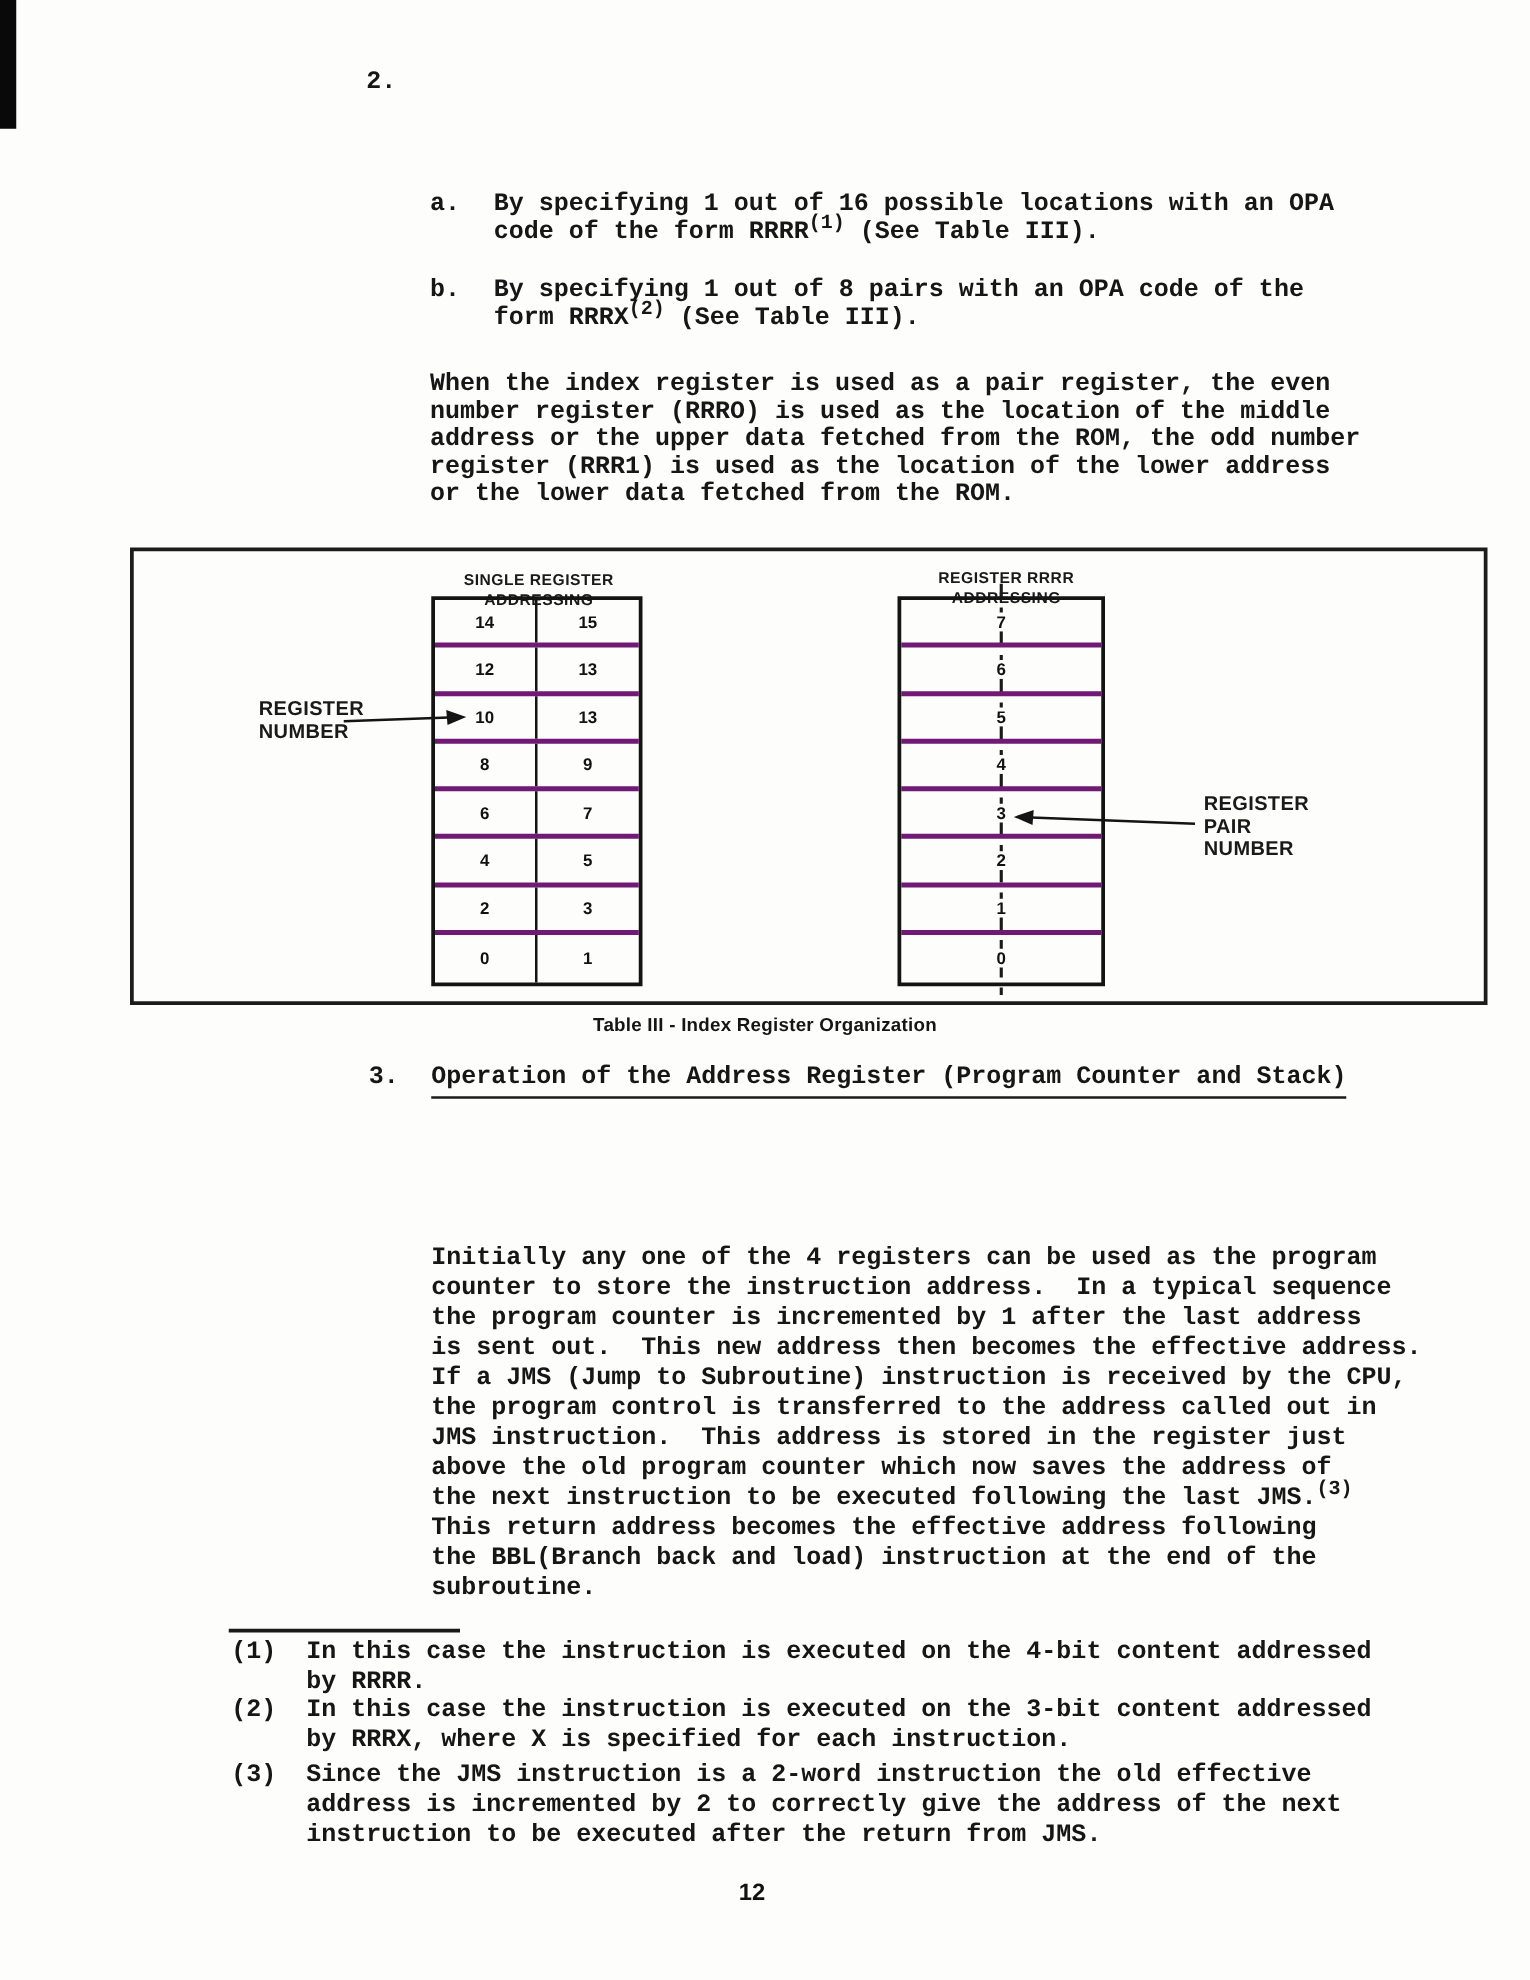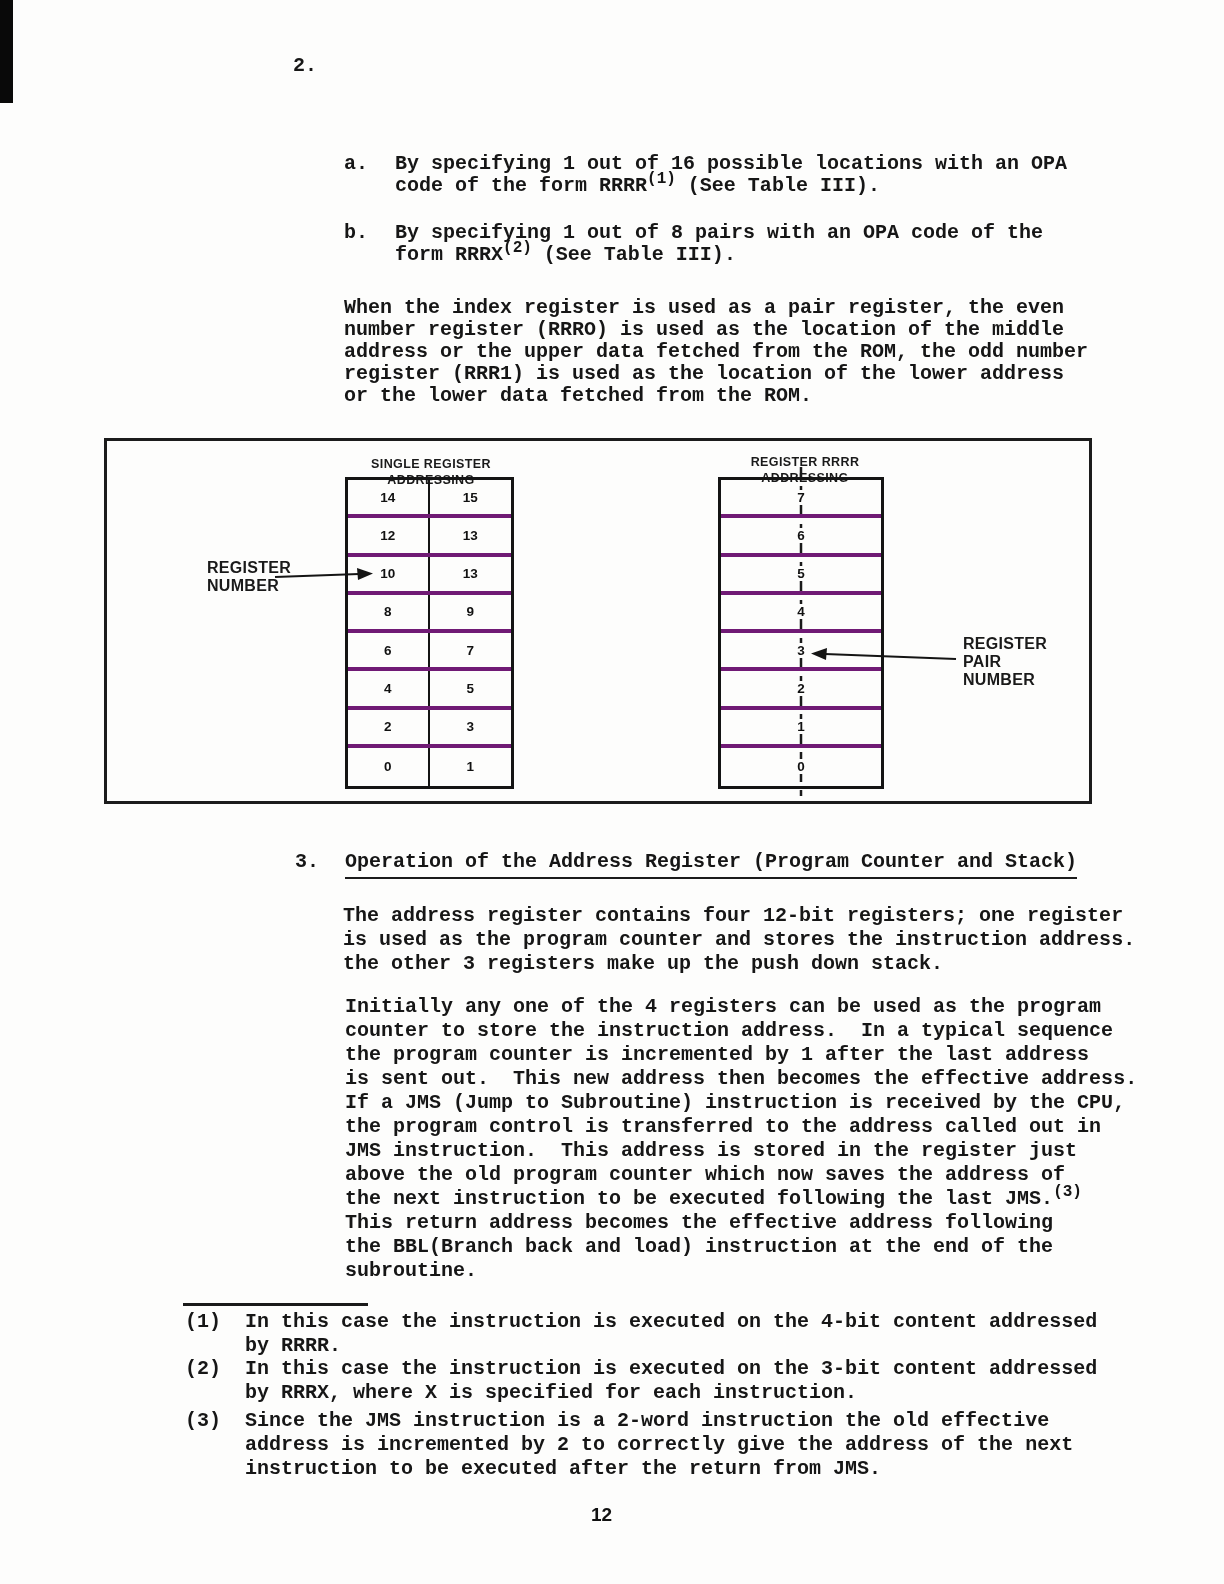--- a/index.html
+++ b/index.html
@@ -18,21 +18,21 @@
   .sec-num{width:50px;flex:0 0 auto;}
   .sec-title{border-bottom:2.5px solid #1b1b1b;padding-bottom:3px;white-space:pre;}
   
   .marked{display:flex;}
   .marker{flex:0 0 auto;}
   .item .marker{width:51px;}
   .fn .marker{width:60px;}
   sup{font-size:0.8em;vertical-align:0.48em;line-height:0;}
   
   .figure-box{
-    position:absolute;left:104px;top:438px;width:988px;height:366px;
+    position:absolute;left:104px;top:438px;width:1086px;height:366px;
     border:3px solid #1c1c1c;box-sizing:border-box;
     font-family:"Liberation Sans","DejaVu Sans",sans-serif;
   }
   .fig-title{
     position:absolute;font-size:12.5px;font-weight:bold;letter-spacing:.4px;
     text-align:center;line-height:16px;color:#1a1a1a;
   }
   .fig-label{
     position:absolute;font-size:16px;font-weight:bold;letter-spacing:.3px;
     line-height:18px;color:#1a1a1a;white-space:pre-line;
@@ -186,29 +186,27 @@
 NUMBER</div>
 
     <svg class="fig-svg" width="988" height="366" viewBox="0 0 988 366">
       <line x1="168" y1="136" x2="252" y2="133" stroke="#141414" stroke-width="2.2"></line>
       <polygon points="266,132.5 250,127 251,139" fill="#141414"></polygon>
       <line x1="849" y1="218" x2="718" y2="213" stroke="#141414" stroke-width="2.2"></line>
       <polygon points="704,212.5 720,207 719,219" fill="#141414"></polygon>
     </svg>
   </div>
 
+  <div class="caption">Table III - Index Register Organization</div>
 
   <div class="abs sec-heading" style="left:295px;top:850px;">
     <span class="sec-num">3.</span>
     <span class="sec-title">Operation of the Address Register (Program Counter and Stack)</span>
   </div>
 
-  <div class="abs mono" style="left:343px;top:904px;">The address register contains four 12-bit registers; one register
-is used as the program counter and stores the instruction address.
-the other 3 registers make up the push down stack.</div>
 
   <div class="abs mono" style="left:345px;top:995px;"><span>Initially any one of the 4 registers can be used as the program
 counter to store the instruction address.  In a typical sequence
 the program counter is incremented by 1 after the last address
 is sent out.  This new address then becomes the effective address.
 If a JMS (Jump to Subroutine) instruction is received by the CPU,
 the program control is transferred to the address called out in
 JMS instruction.  This address is stored in the register just
 above the old program counter which now saves the address of
 the next instruction to be executed following the last JMS.</span><sup>(3)</sup><span>

